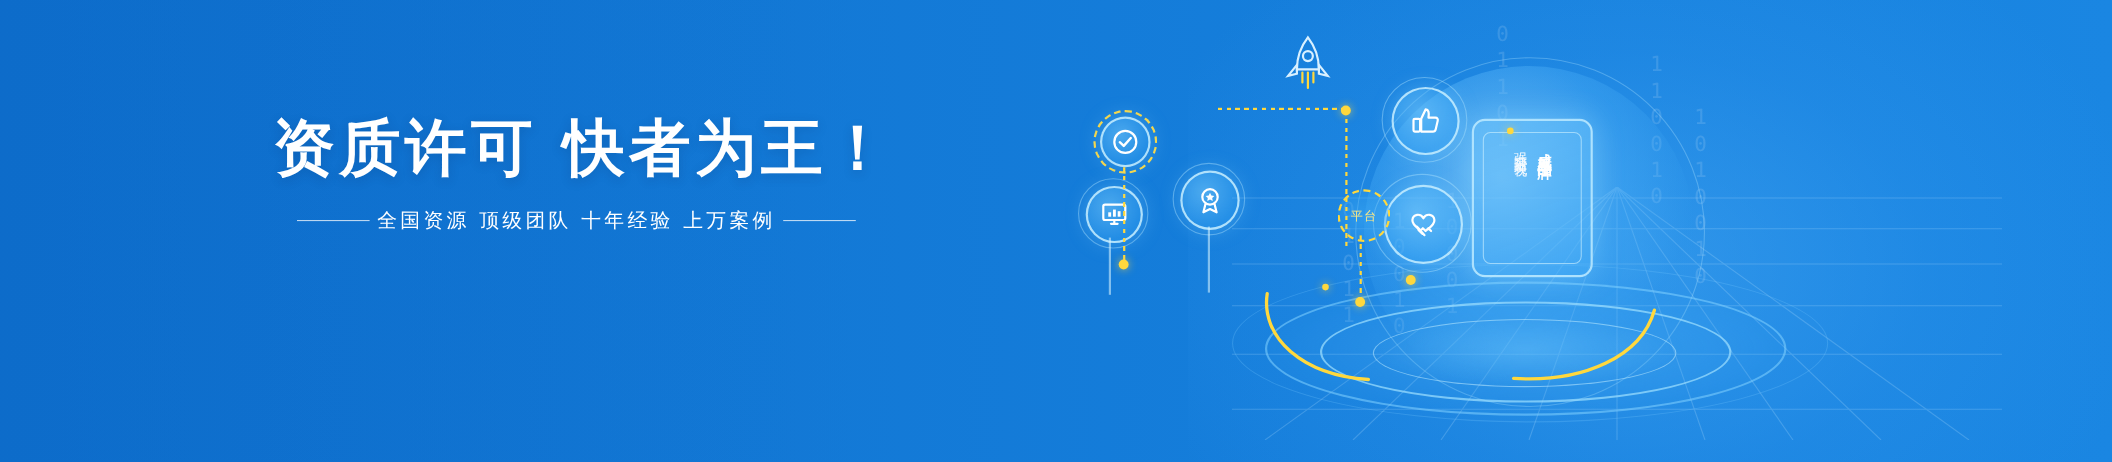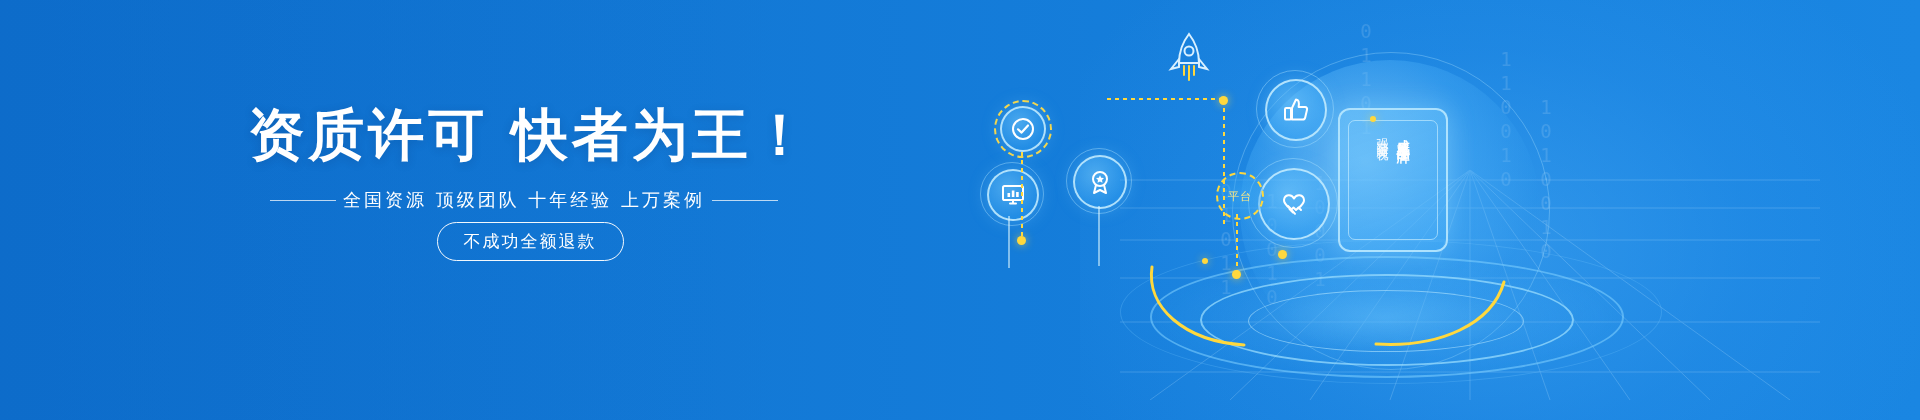--- a/index.html
+++ b/index.html
@@ -155,23 +155,20 @@
 
   <div class="content">
     <div class="headline">资质许可  快者为王！</div>
 
     <div class="subrow">
       <span class="rule"></span>
       <span class="subtitle">全国资源  顶级团队  十年经验  上万案例</span>
       <span class="rule"></span>
     </div>
 
-    <div class="cta-wrap">
-      <button class="cta">不成功全额退款</button>
-    </div>
   </div>
 
   <div class="art">
 
     <div class="dome"></div>
     <div class="dome-ring"></div>
 
     <div class="rocket">
       <svg width="54" height="64" viewBox="0 0 54 64">
         <path d="M27 4 C34 13 37 24 37 33 L17 33 C17 24 20 13 27 4 Z" fill="none" stroke="#d8f0ff" stroke-width="2"></path>

